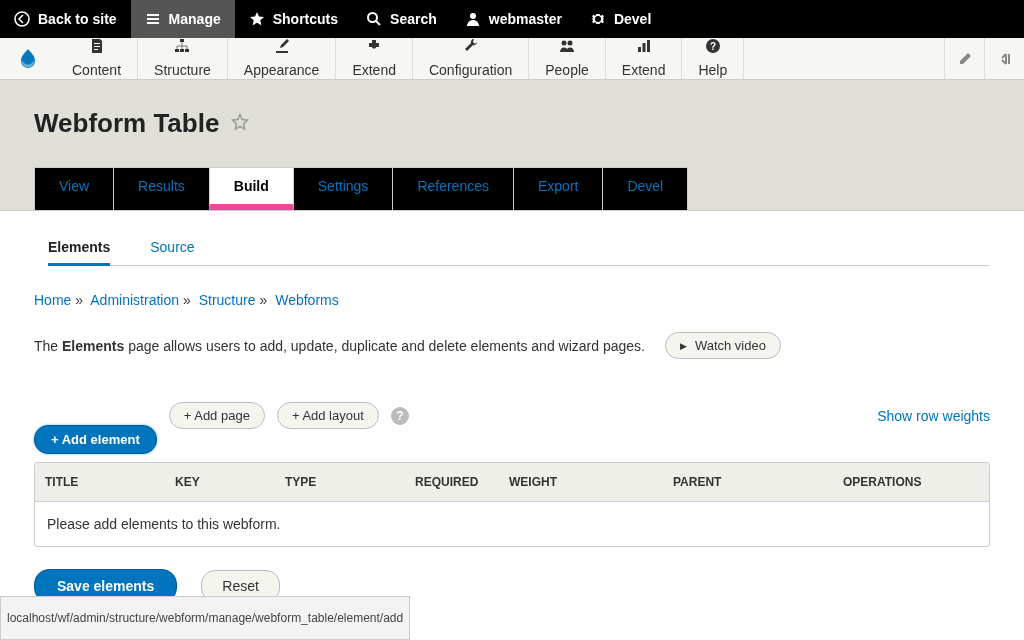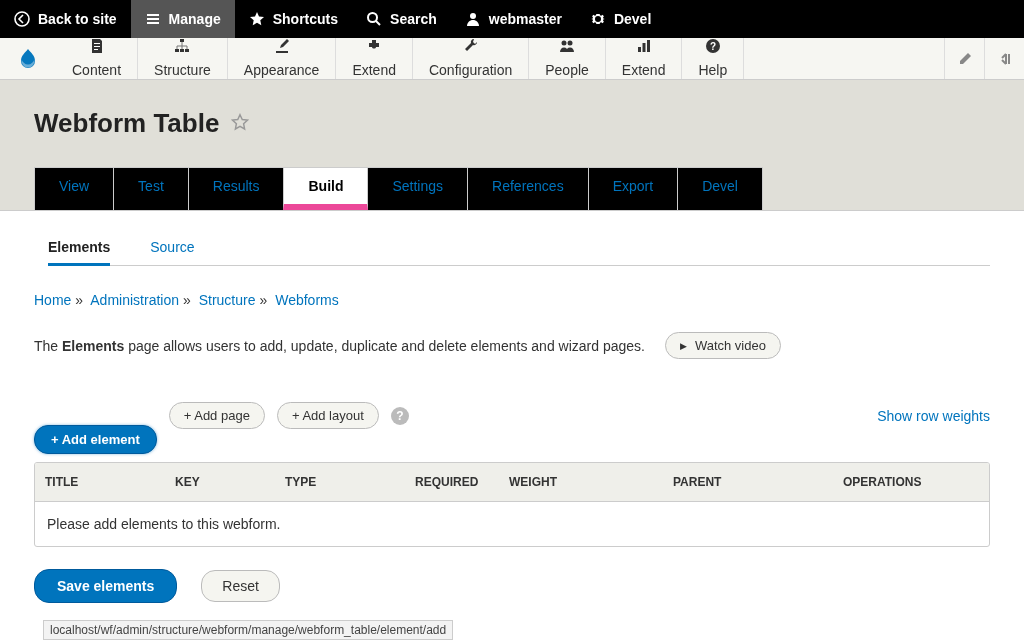--- a/index.html
+++ b/index.html
@@ -53,21 +53,21 @@
 
 .table { margin-top: 8px; border: 1px solid #ccc; border-radius: 3px; overflow: hidden; }
 .thead { display: flex; background: #efefea; border-bottom: 1px solid #ccc; }
 .th { padding: 12px 10px; font-weight: bold; font-size: 12px; color: #333; }
 .c-title{width:130px} .c-key{width:110px} .c-type{width:130px} .c-req{width:94px} .c-weight{width:164px} .c-parent{width:170px} .c-ops{flex:1}
 .tbody .empty { padding: 14px 12px; font-size: 14px; }
 
 .footactions { padding: 22px 0; display: flex; gap: 24px; align-items: center; }
 .bigbluebtn { background: #0074bd; color: #fff; border: 1px solid #005a9c; border-radius: 15px; padding: 8px 22px; cursor: pointer; font-size: 14px; font-weight: bold; }
 
-.statusbar { position: absolute; bottom: 0; left: 0; background: #f3f3f3; border: 1px solid #ccc; padding: 2px 6px; font-size: 12px; color: #444; margin-left: 43px; }
+.statusbar { position: absolute; bottom: 0; left: 0; background: #f3f3f3; border: 1px solid #ccc; padding: 14px 6px; font-size: 12px; color: #444; }
 
 .tri::before { content: "▶"; font-size: 9px; margin-right: 4px; }
 </style>
 </head>
 <body>
 
 <div class="topbar">
   <div class="item">
     <span class="ico">
         <svg viewBox="0 0 16 16">
@@ -218,21 +218,20 @@
 
 <div class="pageheader">
   <div class="pagetitle">
     <h1>Webform Table</h1>
     <span class="star"><svg width="18" height="18" viewBox="0 0 16 16" fill="none" stroke="#999" stroke-width="1.3">
           <path d="M8 1.5l2 4.3 4.7.5-3.5 3.2.9 4.7L8 11.9l-4.1 2.3.9-4.7L1.3 6.3l4.7-.5z"></path>
         </svg></span>
   </div>
   <div class="primtabs">
     <div class="ptab">View</div>
-    <div class="ptab">Test</div>
     <div class="ptab">Results</div>
     <div class="ptab active">Build</div>
     <div class="ptab">Settings</div>
     <div class="ptab">References</div>
     <div class="ptab">Export</div>
     <div class="ptab">Devel</div>
   </div>
 </div>
 
 <div class="content">

